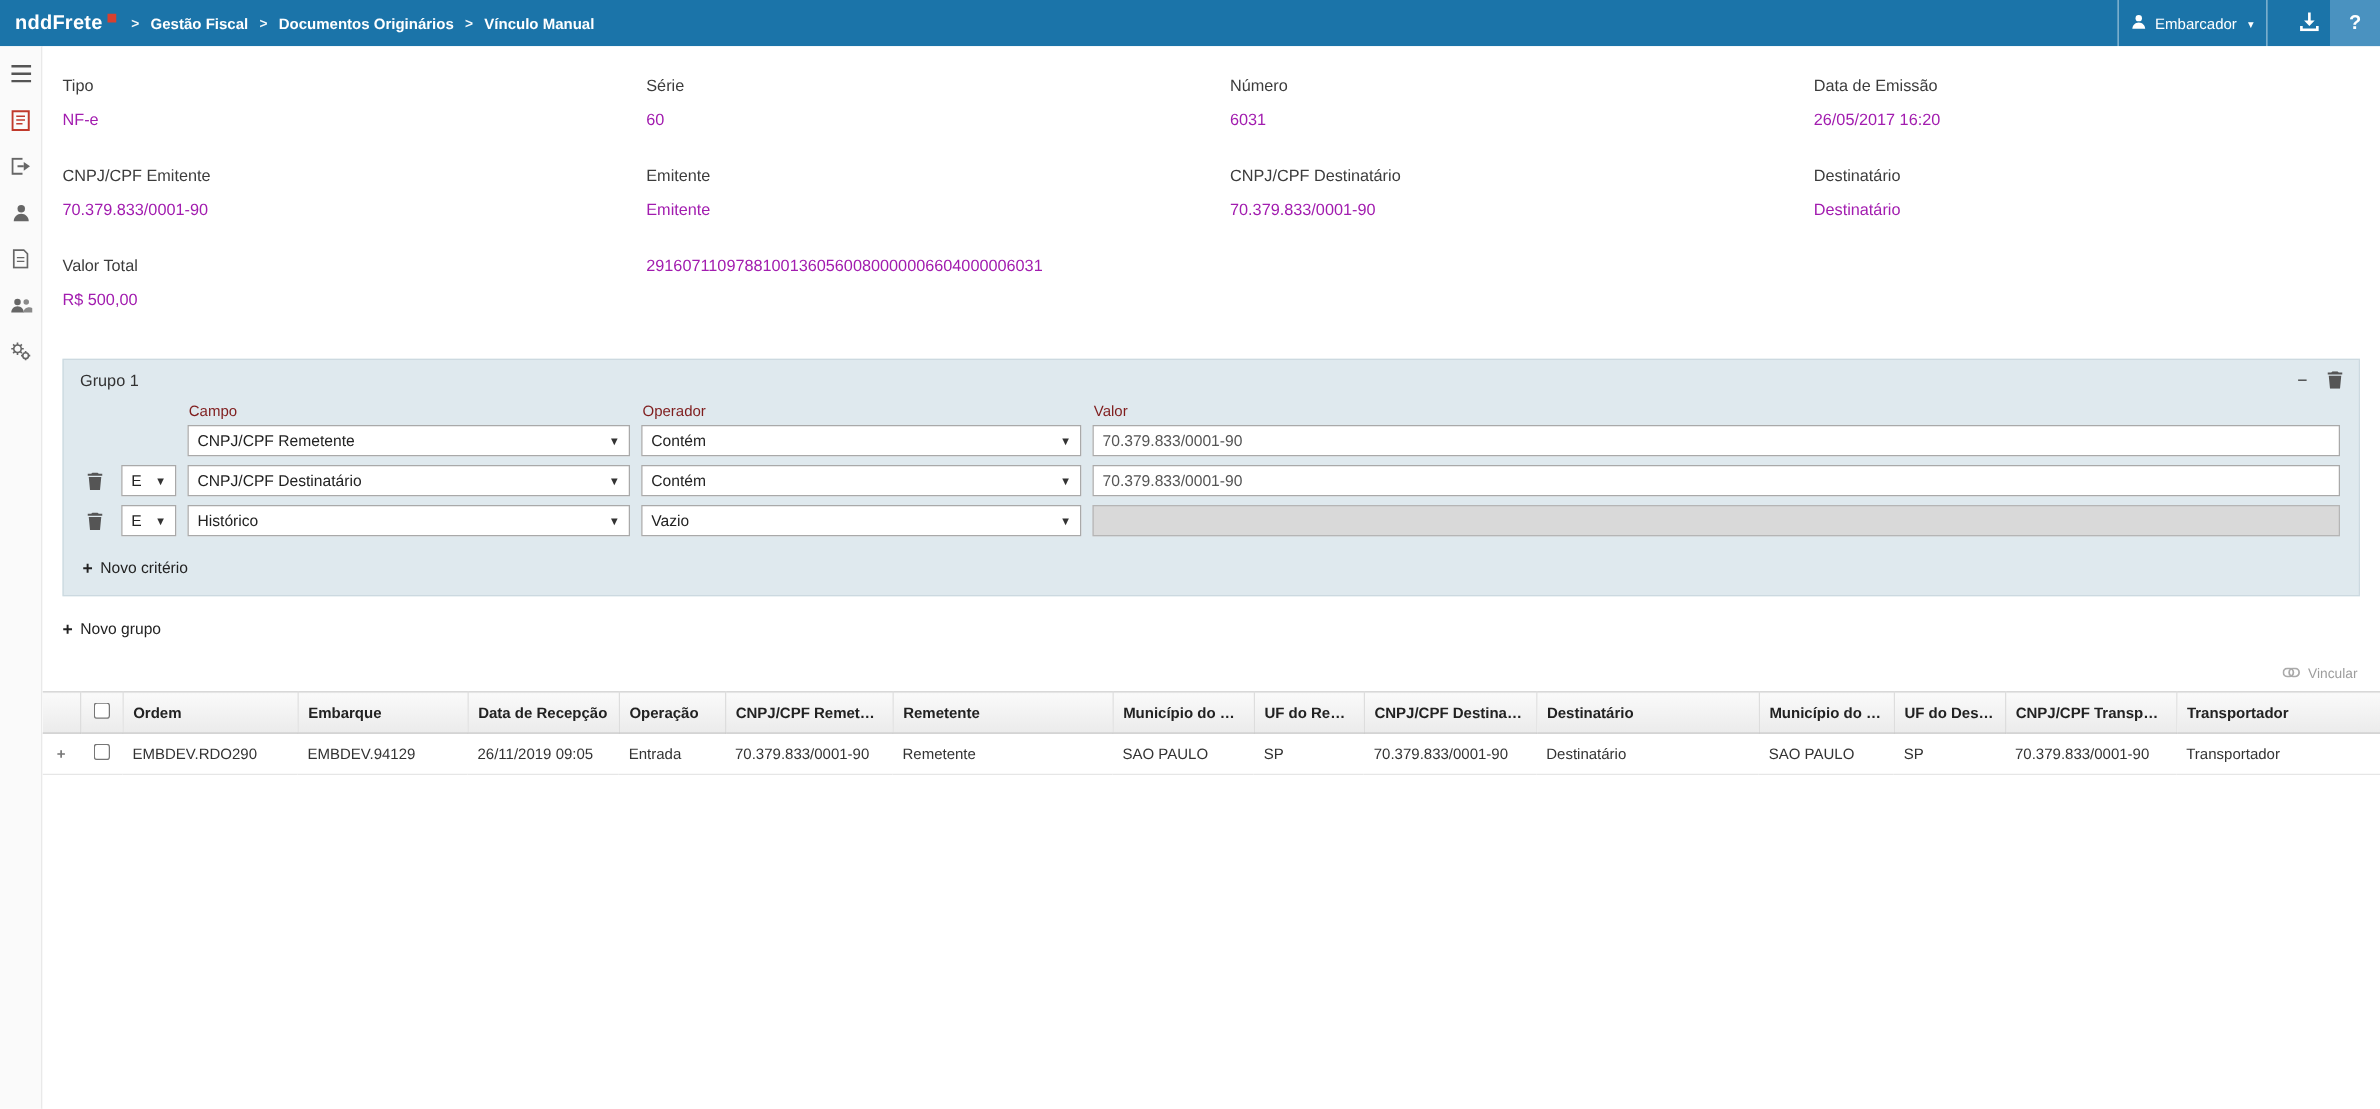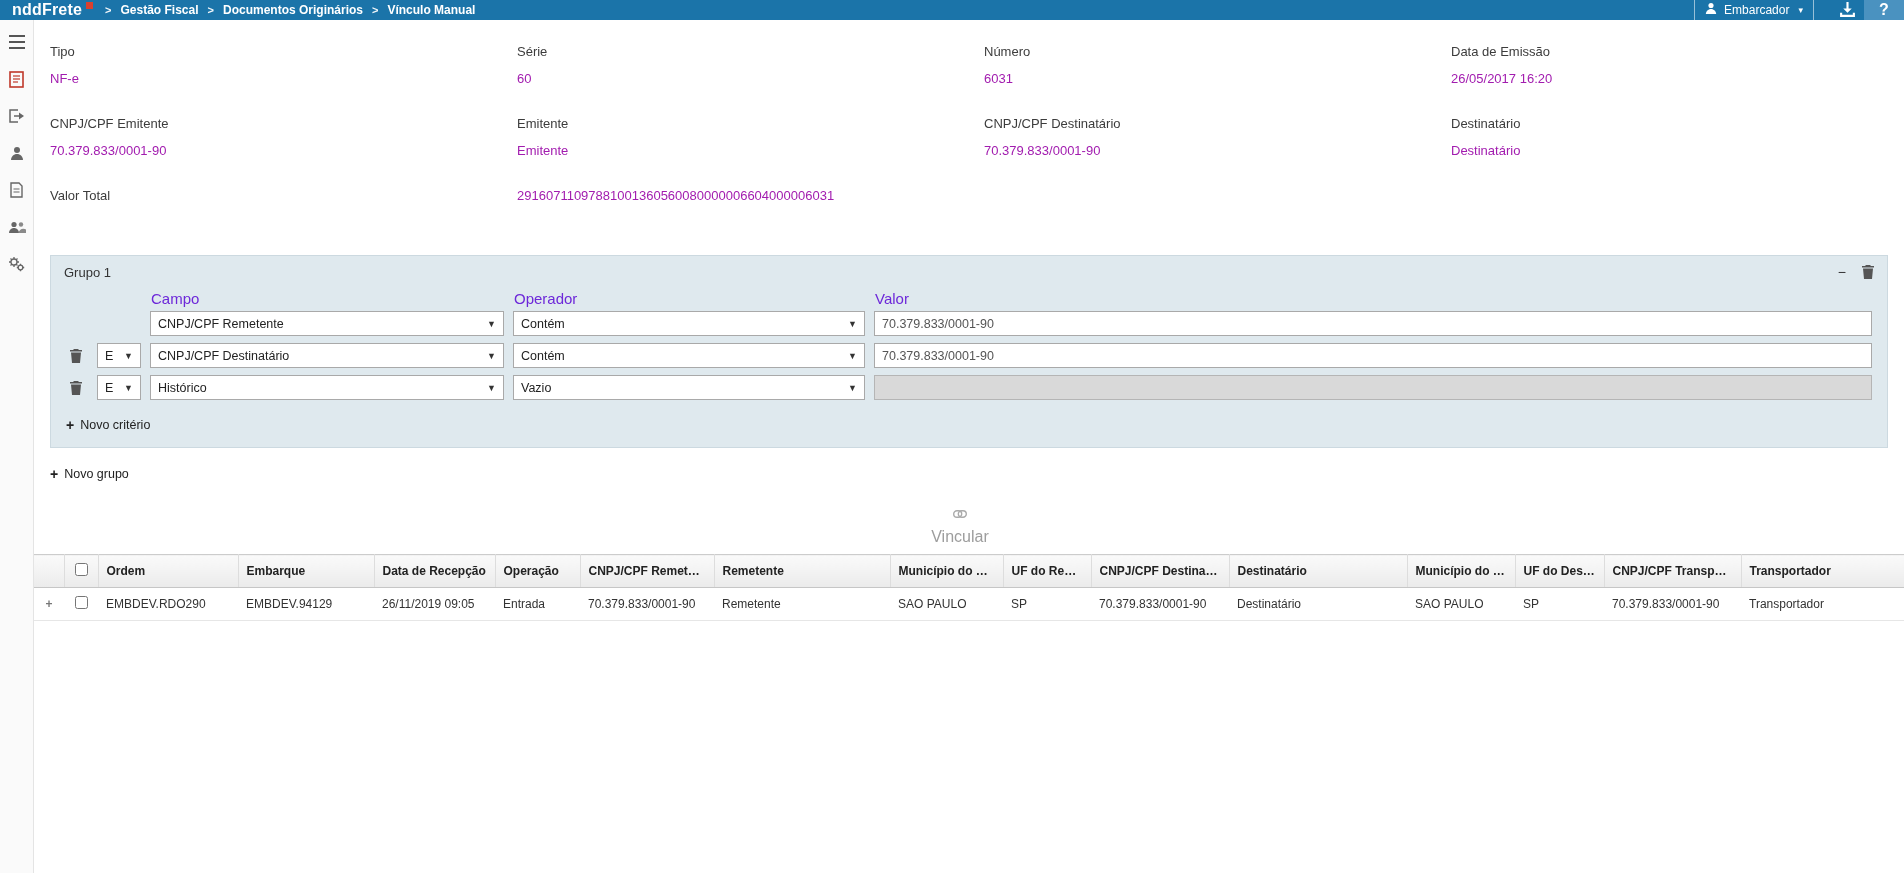--- a/index.html
+++ b/index.html
@@ -1,20 +1,20 @@
 <!DOCTYPE html>
 <html><head>
 <meta charset="utf-8">
 <style>
   * { box-sizing: border-box; margin: 0; padding: 0; }
   html,body { width: 1904px; height: 887px; overflow: hidden; }
   body { font-family: "Liberation Sans", sans-serif; font-size: 13px; color: #333; background: #fff; }
 
   
-  .topbar { height: 20px; background: #1b74a9; display: flex; align-items: center; color: #fff; padding-left: 12px; }
+  .topbar { height: 37px; background: #1b74a9; display: flex; align-items: center; color: #fff; padding-left: 12px; }
   .brand { font-size: 16px; font-weight: bold; position: relative; padding-right: 11px; letter-spacing: .2px; }
   .brand-sq { position: absolute; top: 1px; right: 0; width: 7px; height: 7px; background: #d8402f; }
   .crumbs { display: flex; align-items: center; margin-left: 12px; gap: 9px; font-weight: bold; font-size: 12px; }
   .crumb-sep { font-size: 11px; font-weight: bold; opacity: .95; }
   .topbar-right { margin-left: auto; display: flex; align-items: center; height: 100%; }
   .user-btn { display: flex; align-items: center; gap: 7px; border: 1px solid rgba(255,255,255,.55); border-radius: 2px; padding: 20px 10px; font-size: 12px; margin-right: 16px; cursor: pointer; }
   .user-caret { font-size: 9px; margin-left: 2px; }
   .dl-btn { width: 34px; height: 100%; display: flex; align-items: center; justify-content: center; cursor: pointer; }
   .help-btn { width: 40px; height: 100%; background: #4a92c0; display: flex; align-items: center; justify-content: center; font-weight: bold; font-size: 16px; cursor: pointer; }
 
@@ -35,37 +35,37 @@
   .filters-actions { margin-left: auto; display: flex; gap: 20px; font-size: 12px; align-items: center; }
   .action-link { display: flex; align-items: center; gap: 6px; cursor: pointer; color: #222; }
   .play-glyph { font-size: 10px; }
 
   .group { margin: 10px 16px 0 16px; background: #dfe9ee; border: 1px solid #ccd9e0; padding: 9px 13px 14px 13px; }
   .group-head { display: flex; align-items: flex-start; font-size: 13px; color: #333; margin-bottom: 10px; }
   .group-tools { margin-left: auto; display: flex; gap: 16px; align-items: center; }
   .tool-btn { cursor: pointer; color: #333; font-size: 14px; line-height: 1; display: flex; align-items: center; }
 
   .frow { display: grid; grid-template-columns: 24px 44px 354px 352px 1fr; column-gap: 9px; align-items: center; margin-bottom: 7px; padding-right: 2px; }
-  .flabels { margin-bottom: 4px; font-size: 15px; color: #6d28d9; }
+  .flabels { margin-bottom: 4px; font-size: 12px; color: #7f1d1d; }
   .flabels > div { padding-left: 1px; }
   .cell-center { display: flex; justify-content: center; align-items: center; }
 
   .select { height: 25px; background: #fff; border: 1px solid #a9a9a9; display: flex; align-items: center; padding: 0 7px; font-size: 12.5px; color: #222; cursor: pointer; }
   .select-text { white-space: nowrap; overflow: hidden; text-overflow: ellipsis; }
   .select-arrow { margin-left: auto; font-size: 9px; color: #333; padding-left: 6px; }
   .tinput { height: 25px; border: 1px solid #a9a9a9; padding: 0 7px; font-size: 12.5px; width: 100%; font-family: "Liberation Sans", sans-serif; color: #555; background: #fff; }
   .tinput:disabled, .tinput.disabled { background: #d9d9d9; border-color: #b5b5b5; }
 
   .add-link { display: inline-flex; align-items: center; gap: 6px; font-size: 12.5px; color: #222; cursor: pointer; }
   .plus-glyph { font-weight: bold; font-size: 14px; }
   .new-criterion { margin-top: 10px; margin-left: 2px; }
   .new-group { margin: 18px 16px 0 16px; }
 
   
-  .vincular-row { display: flex; justify-content: flex-end; align-items: center; gap: 6px; margin: 22px 18px 8px 0; color: #9d9d9d; font-size: 16px; cursor: pointer; flex-direction: column; }
+  .vincular-row { display: flex; justify-content: flex-end; align-items: center; gap: 6px; margin: 22px 18px 8px 0; color: #9d9d9d; font-size: 11px; cursor: pointer; }
 
   table { width: 100%; border-collapse: collapse; table-layout: fixed; font-size: 12px; }
   thead th { background: linear-gradient(#fafafa, #ebebeb); border-top: 1px solid #ccc; border-bottom: 1px solid #c6c6c6; border-right: 1px solid #ddd; padding: 8px 8px; text-align: left; font-weight: bold; color: #222; white-space: nowrap; overflow: hidden; text-overflow: ellipsis; }
   thead th:last-child { border-right: none; }
   tbody td { border-bottom: 1px solid #e6e6e6; padding: 8px 8px; white-space: nowrap; overflow: hidden; text-overflow: ellipsis; color: #333; background: #fff; }
   .expand-cell { text-align: center; color: #777; font-weight: bold; cursor: pointer; }
   .chk { width: 13px; height: 13px; }
   th.chk-cell, td.chk-cell { text-align: center; }
 </style>
 </head>
@@ -205,20 +205,21 @@
           <div class="lbl">CNPJ/CPF Destinatário</div>
           <div class="val">70.379.833/0001-90</div>
         </div>
         <div class="field">
           <div class="lbl">Destinatário</div>
           <div class="val">Destinatário</div>
         </div>
 
         <div class="field">
           <div class="lbl">Valor Total</div>
+          <div class="val">R$ 500,00</div>
         </div>
         <div class="field" style="grid-column: span 3;">
           <div class="val">29160711097881001360560080000006604000006031</div>
         </div>
       </div>
     </div>
 
     
 
     

